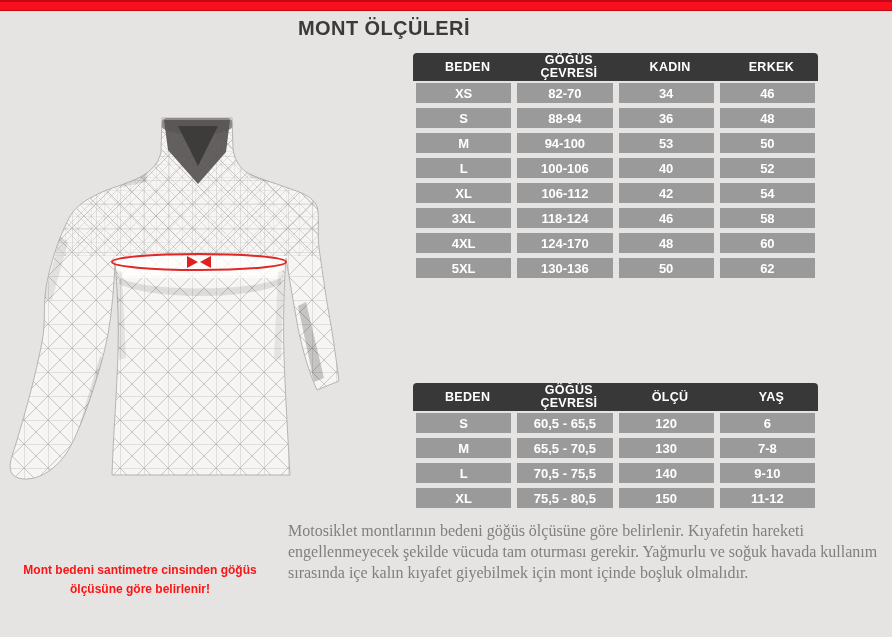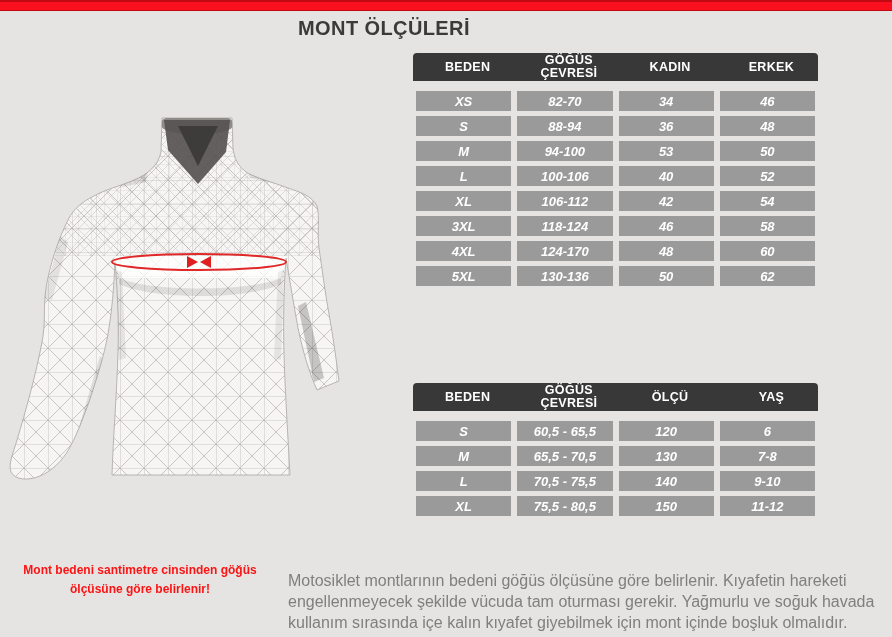--- a/index.html
+++ b/index.html
@@ -25,33 +25,33 @@
   .adult{top:53px;}
   .child{top:383px;}
   .thead{
     display:grid;grid-template-columns:repeat(4,1fr);height:28px;
     background:var(--header-dark,#383838);border-radius:4px 4px 0 0;align-items:center;
   }
   .hcell{
     text-align:center;color:#fff;font-weight:bold;font-size:12.5px;
     line-height:13px;white-space:pre-line;letter-spacing:.3px;padding-left:8px;
   }
-  .tbody{margin-top:10px;font-style:italic;}
+  .tbody{margin-top:2px;}
   .trow{display:grid;grid-template-columns:repeat(4,1fr);height:20px;margin-bottom:5px;}
   .tcell{
     margin:0 3px;background:var(--cell-gray,#9a9a9a);color:var(--cell-text,#fff);
     font-weight:bold;font-size:13px;display:flex;align-items:center;justify-content:center;
   }
   .red-note{
     position:absolute;left:12px;top:561px;width:256px;text-align:center;
     color:var(--note-red,#fb1414);font-weight:bold;font-size:12px;line-height:19px;
   }
   .description{
-    position:absolute;left:288px;top:570px;width:592px;
-    color:var(--paragraph-gray,#7f7f7f);font-size:16px;line-height:21px;
+    position:absolute;left:288px;top:520px;width:592px;
+    color:var(--paragraph-gray,#7f7f7f);font-size:16px;line-height:21px;font-family:Liberation Serif, serif;
   }
 </style>
 </head>
 <body>
 
 <div class="top-bar"></div>
 
 <h1 class="title title1">MONT ÖLÇÜLERİ</h1>
 
 <svg class="figure" viewBox="0 0 400 480" aria-hidden="true">

